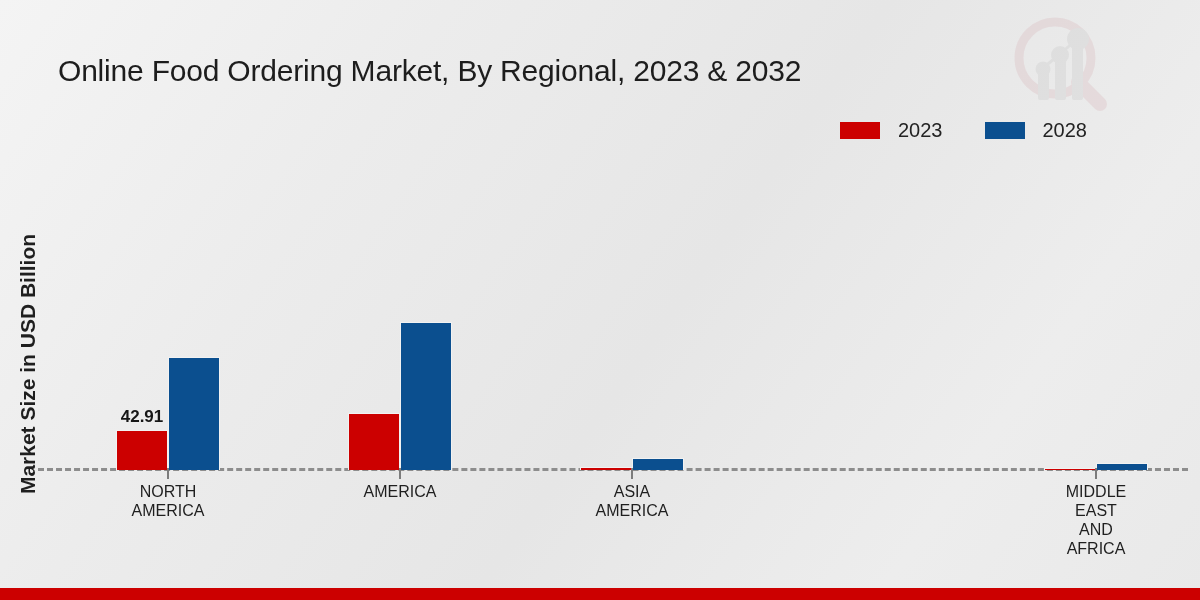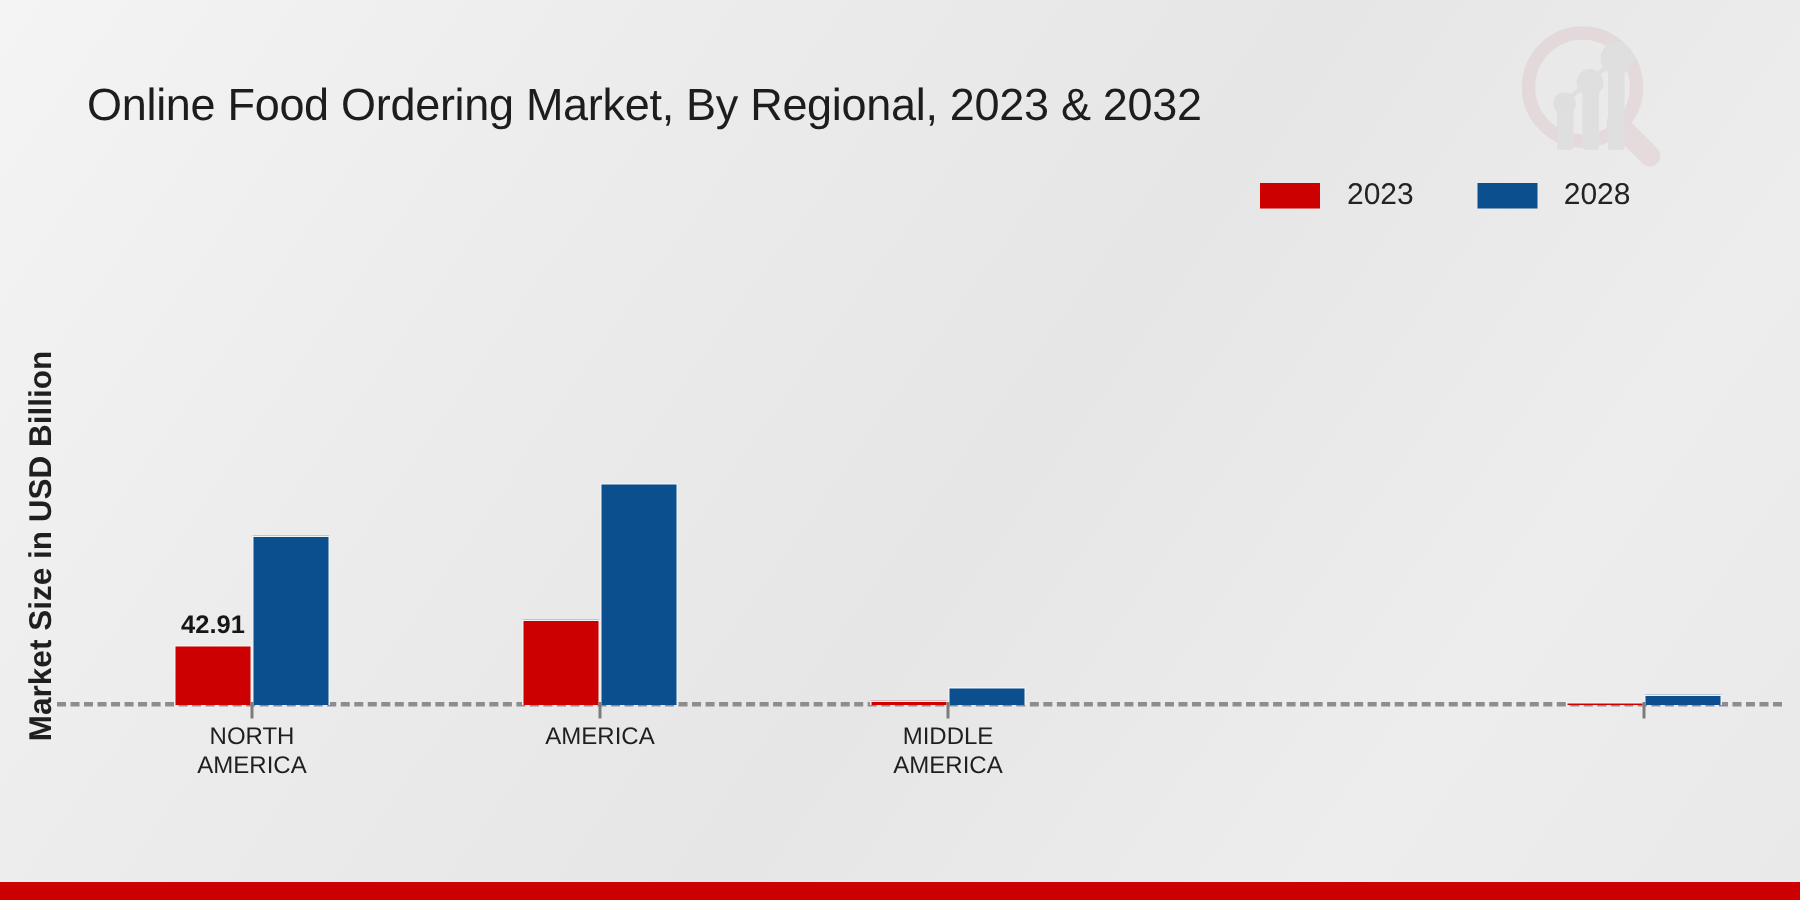--- a/index.html
+++ b/index.html
@@ -188,29 +188,33 @@
       <div class="tick"></div>
       <div class="cat-label">AMERICA</div>
     </div>
 
     <div class="group" style="left:494px">
       <div class="bar red" style="height:3px">
         
       </div>
       <div class="bar blue" style="height:12px"></div>
       <div class="tick"></div>
-      <div class="cat-label">MIDDLE
+      <div class="cat-label">ASIA
 AMERICA</div>
     </div>
 
 
     <div class="group" style="left:958px">
       <div class="bar red" style="height:2px">
         
       </div>
       <div class="bar blue" style="height:7px"></div>
       <div class="tick"></div>
+      <div class="cat-label">MIDDLE
+EAST
+AND
+AFRICA</div>
     </div>
   </div>
 
   <div id="bottom-band"></div>
 
 </div>
 
 </body></html>

